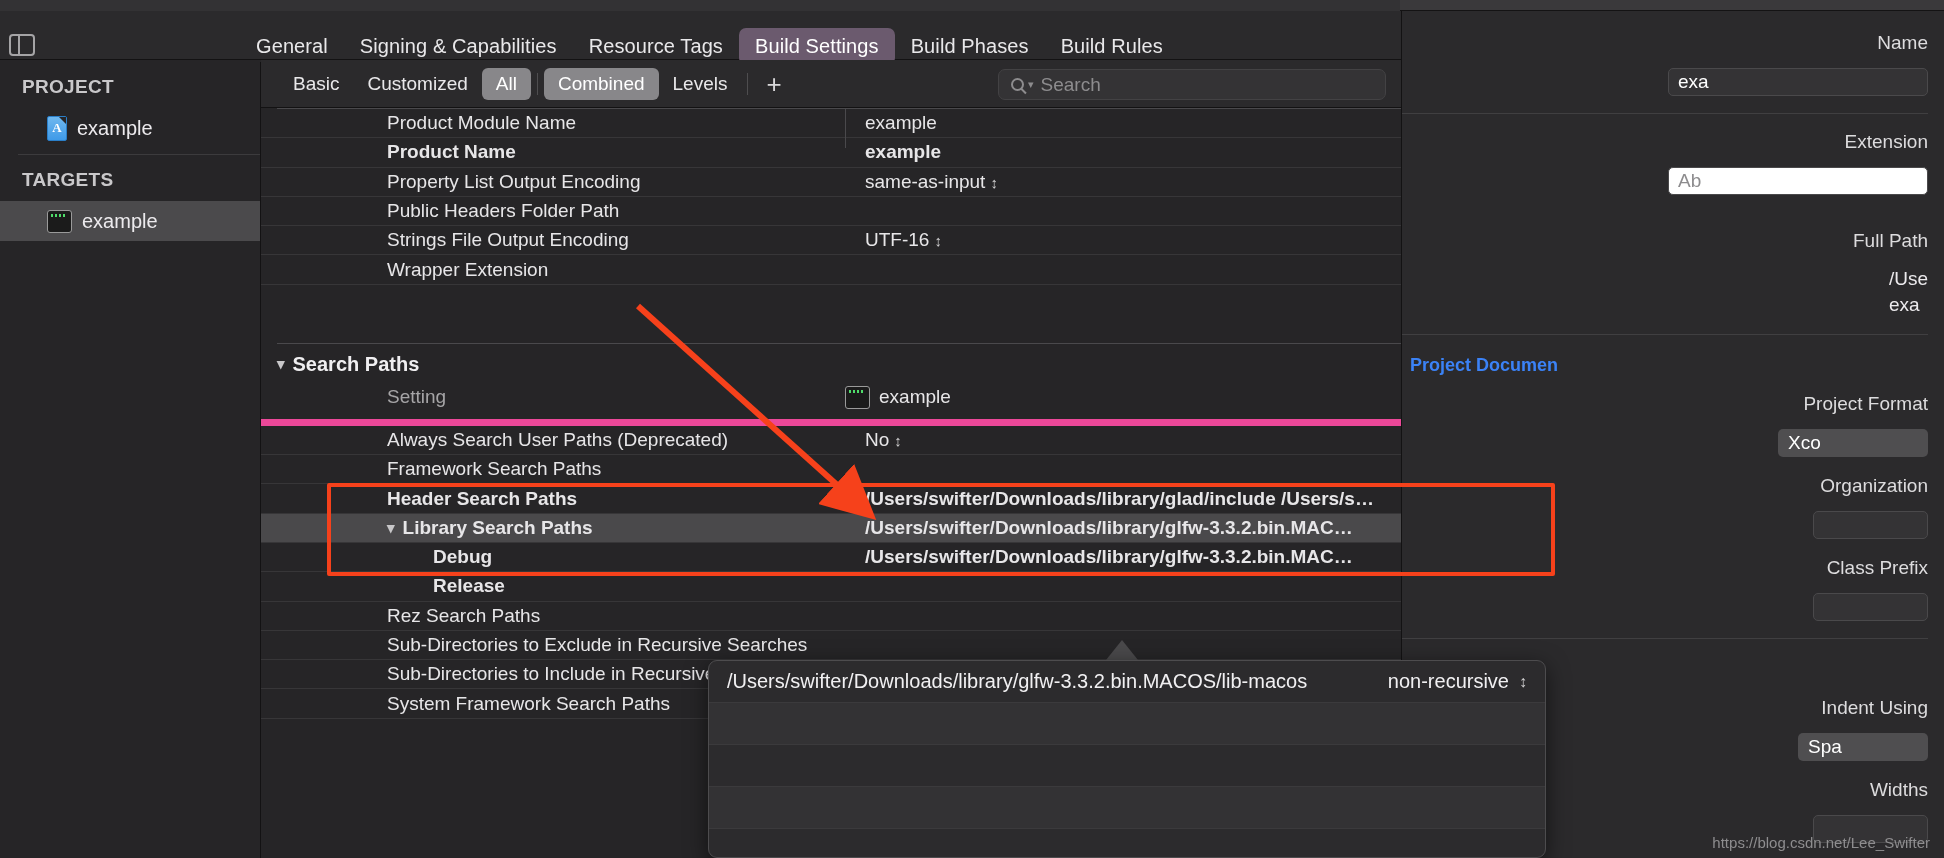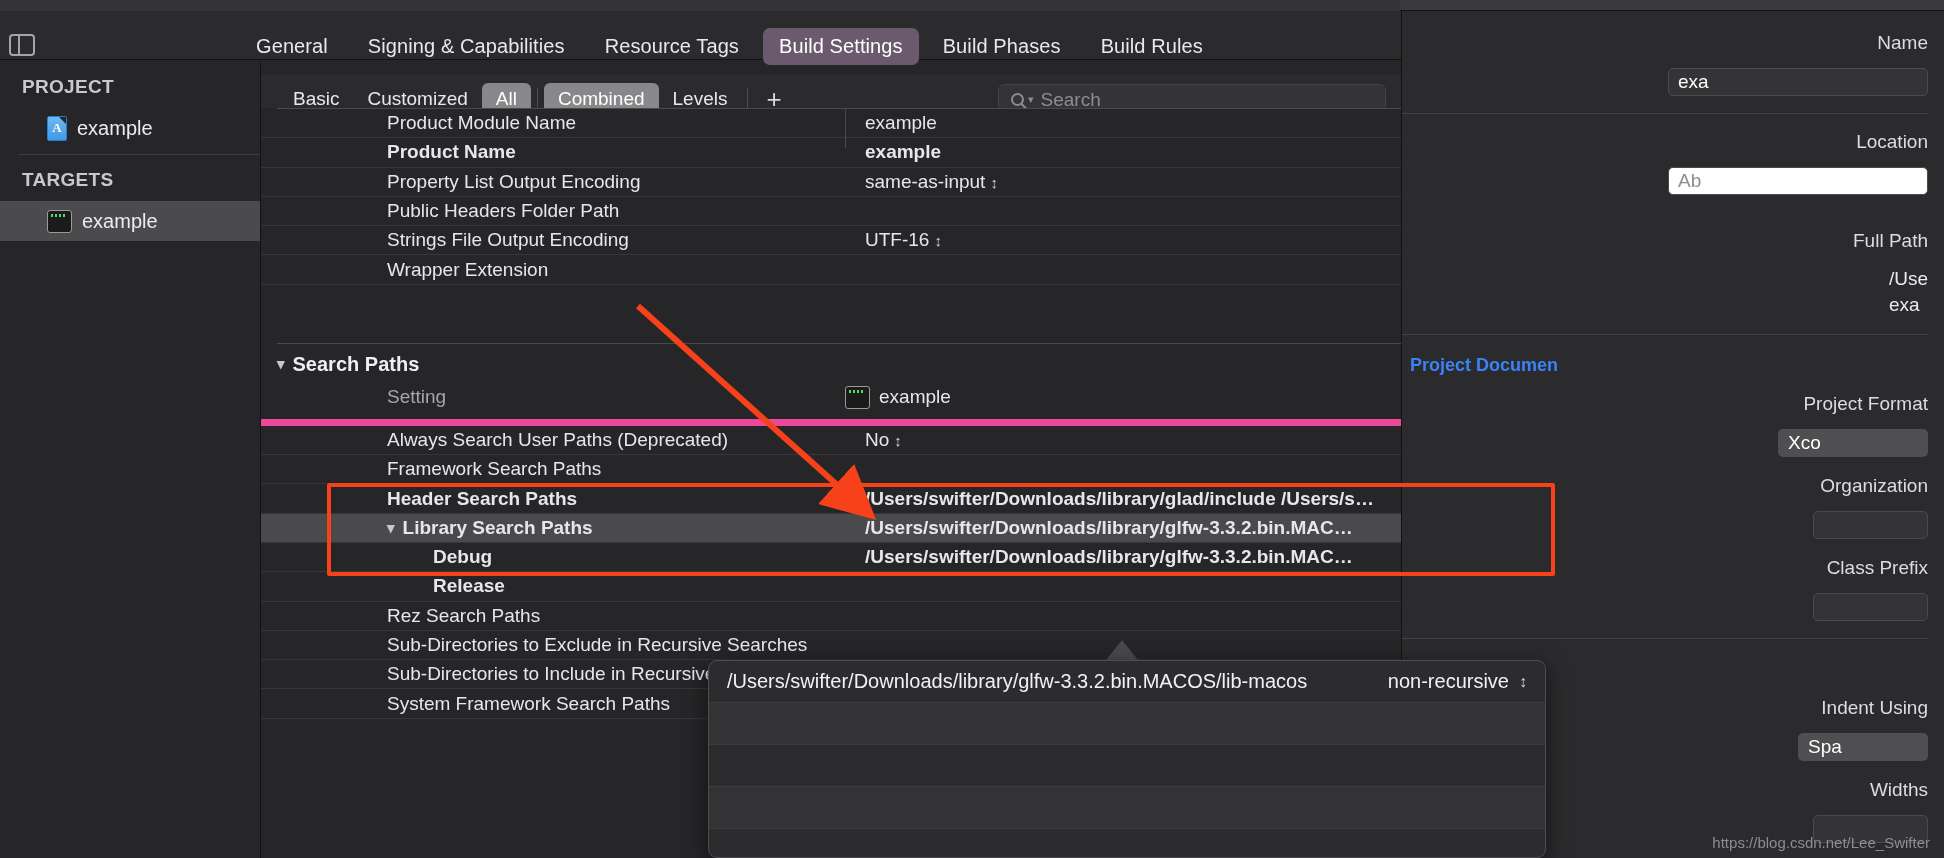--- a/index.html
+++ b/index.html
@@ -33,21 +33,21 @@
     width: 26px; height: 22px;
     border: 2px solid #a5a4a6; border-radius: 4px;
     background: transparent;
   }
   .sidebar-toggle::after {
     content: ""; position: absolute; left: 7px; top: -2px;
     width: 2px; height: 22px; background: #a5a4a6;
   }
   .tabs {
     position: absolute; left: 240px; top: 11px;
-    display: flex; align-items: center; gap: 8px; height: 49px;
+    display: flex; align-items: center; gap: 0px; height: 49px;
   }
   .tab {
     font-size: 20px; color: #e9e8ea; padding: 7px 16px;
     border-radius: 7px; white-space: nowrap; letter-spacing: .1px;
   }
   .tab.selected { background: #6b5a6e; color: #ffffff; }
 
   
   .sidebar {
     position: absolute; left: 0; top: 62px; width: 261px; height: 798px;
@@ -89,21 +89,21 @@
     flex: 0 0 auto;
   }
   .target-icon::before {
     content: ""; position: absolute; left: 3px; top: 3px;
     width: 14px; height: 3px;
     background: repeating-linear-gradient(to right, #4fdc6a 0 2px, transparent 2px 4px);
   }
 
   
   .filterbar {
-    position: absolute; left: 261px; top: 75px; width: 1140px; height: 48px;
+    position: absolute; left: 261px; top: 60px; width: 1140px; height: 48px;
     background: #2b2a2c; border-bottom: 1px solid #131213;
     display: flex; align-items: center;
   }
   .fseg { font-size: 19px; color: #e9e8ea; padding: 5px 14px; border-radius: 6px; white-space: nowrap; }
   .fseg.on { background: #88878a; color: #ffffff; }
   .fsep { width: 1px; height: 22px; background: #4e4d4f; margin: 0 6px; }
   .plus { font-size: 26px; color: #d9d8da; padding: 0 12px; line-height: 1; }
   .search {
     position: absolute; right: 15px; top: 9px; width: 388px; height: 31px;
     background: #343335; border: 1px solid #434244; border-radius: 7px;
@@ -385,21 +385,21 @@
   </div>
 
   <div class="inspector">
     <div style="padding:12px 16px 0 0">
       <div class="insp-row">
         <span class="insp-label">Name</span>
         <span class="insp-field" style="width:260px">exa</span>
       </div>
       <div class="insp-divider"></div>
       <div class="insp-row">
-        <span class="insp-label">Location</span>
+        <span class="insp-label">Extension</span>
         <span class="insp-field ghost" style="width:260px">Ab</span>
       </div>
       <div class="insp-row" style="padding-top:26px">
         <span class="insp-label">Full Path</span>
         <span>
           <span class="insp-static">/Use</span><br>
           <span class="insp-static">exa</span>
         </span>
       </div>
       <div class="insp-divider"></div>

